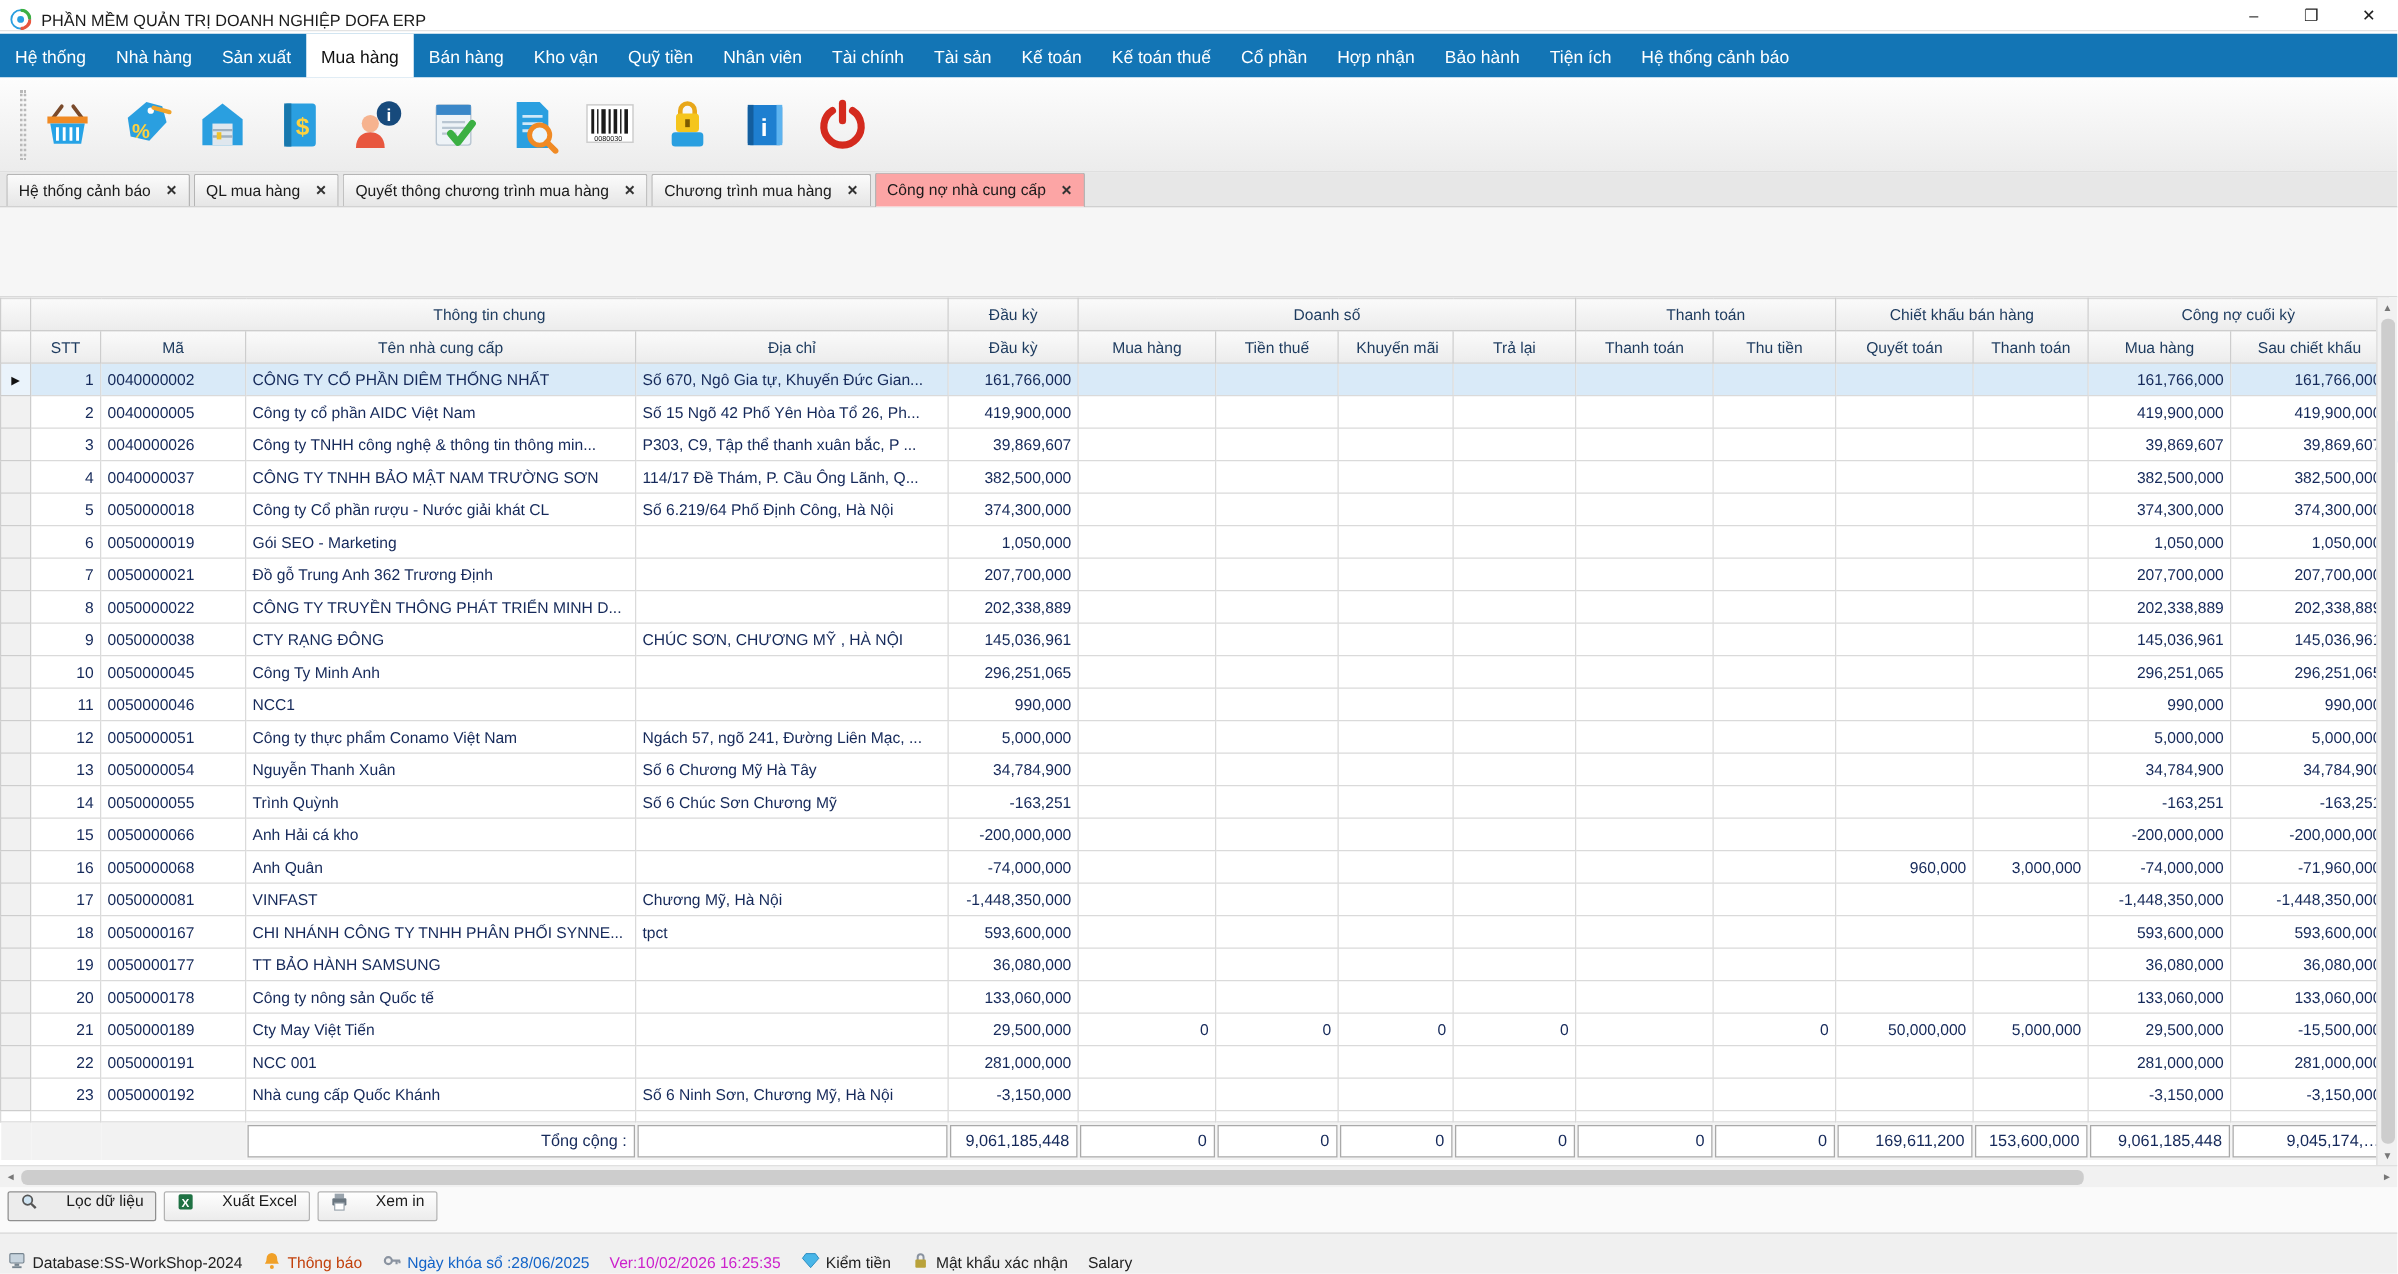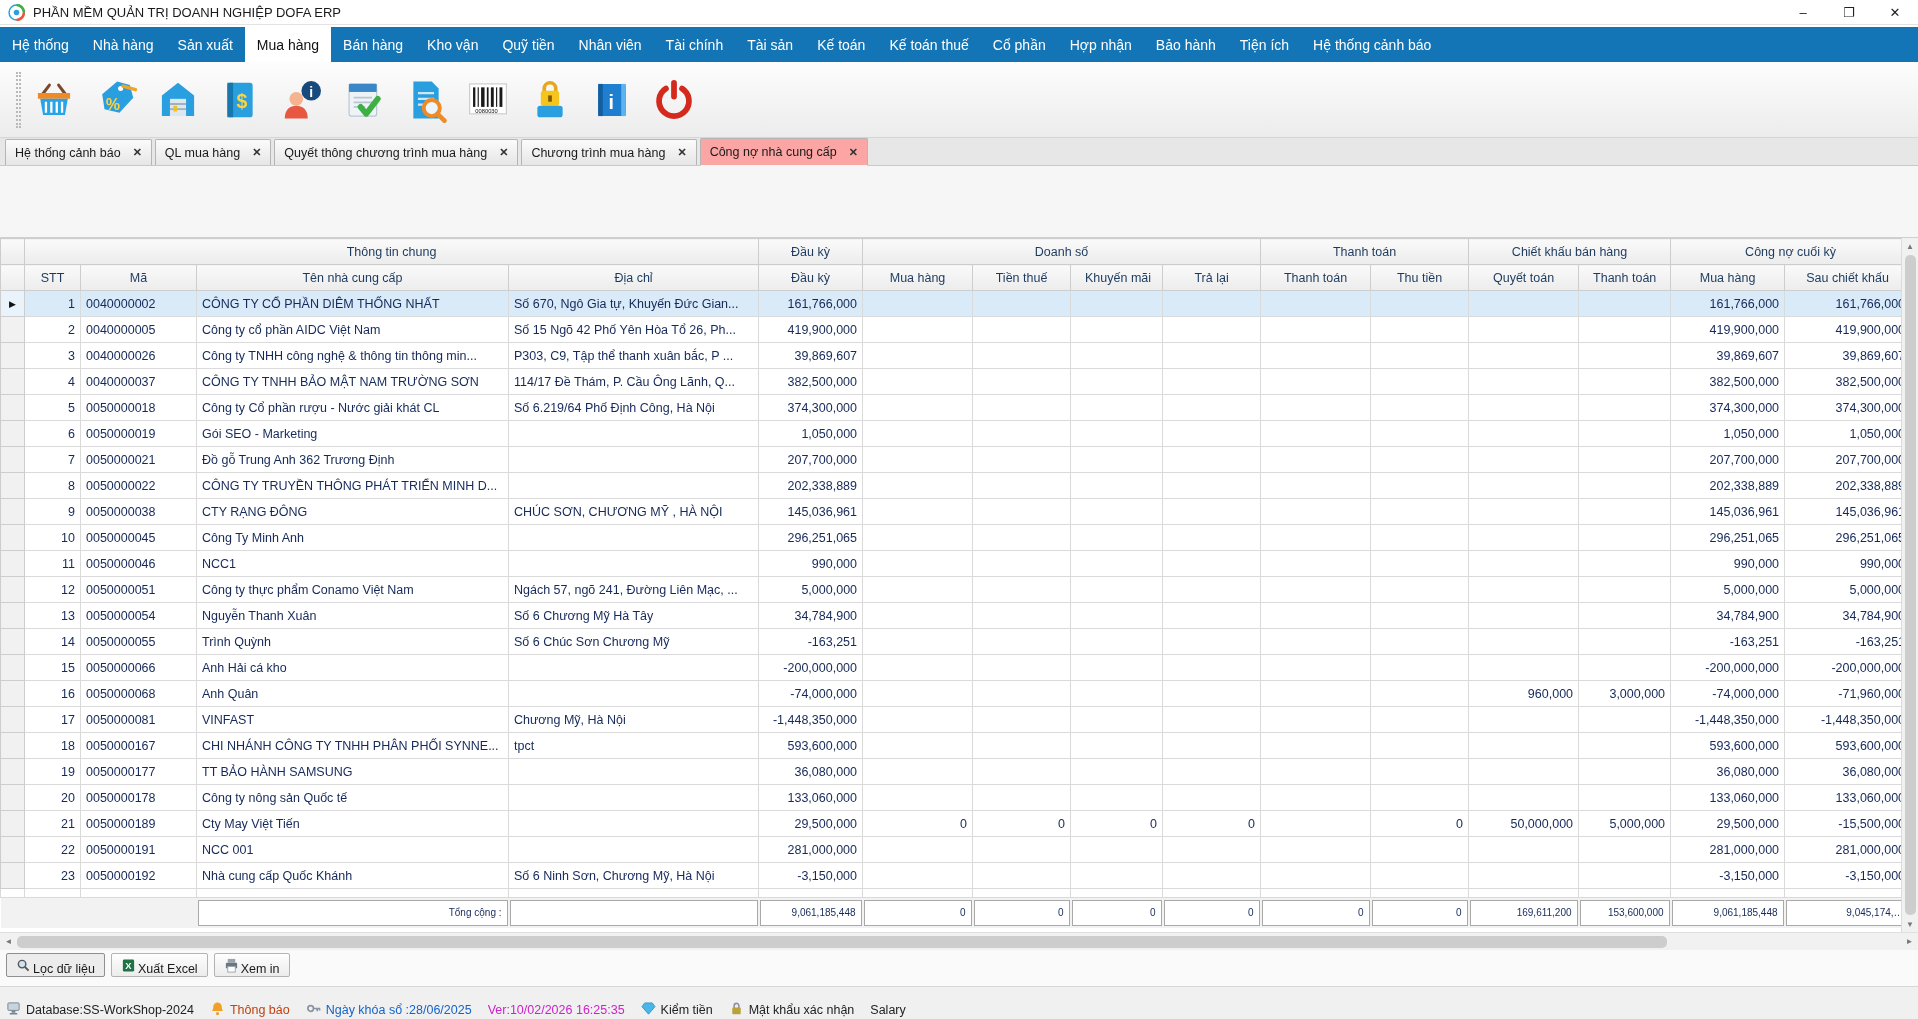--- a/index.html
+++ b/index.html
@@ -1,20 +1,20 @@
 <!DOCTYPE html>
 <html><head>
 <meta charset="utf-8">
 <style>
   *{box-sizing:border-box;margin:0;padding:0}
   html,body{width:1918px;height:1019px;overflow:hidden}
   body{position:relative;font-family:"Liberation Sans",sans-serif;background:#fff;color:#222}
 
   
-  .titlebar{position:absolute;top:0;left:0;right:0;height:25px;background:#fff;border-bottom:1px solid #e3e3e3;display:flex;align-items:center}
+  .titlebar{position:absolute;top:0;left:0;right:0;height:25px;background:#fff;border-bottom:1px solid #e3e3e3;display:flex;align-items:flex-end}
   .app-icon{width:17px;height:17px;margin-left:8px;flex:0 0 auto}
   .title-text{margin-left:8px;font-size:13px;color:#1a1a1a;white-space:nowrap}
   .win-controls{margin-left:auto;display:flex;height:100%}
   .win-btn{width:46px;display:flex;align-items:center;justify-content:center;font-size:13px;color:#222}
 
   
   .menubar{position:absolute;top:27px;left:0;right:0;height:35px;background:#1375b5;display:flex;align-items:stretch}
   .menu-item{color:#fff;font-size:14px;padding:0 12px;display:flex;align-items:center;white-space:nowrap;cursor:default}
   .menu-item.active{background:#fff;color:#111}
 
@@ -49,35 +49,35 @@
   table{border-collapse:collapse;table-layout:fixed;width:1910px}
   th{background:linear-gradient(#fafafa,#ececec);border:1px solid #cdcdcd;color:#1c3a5e;font-weight:400;font-size:12.5px;height:26px;padding:0 14px;overflow:hidden;white-space:nowrap;text-align:center}
   td{border:1px solid #dadada;font-size:12.5px;color:#15295a;height:26px;padding:0 5px;overflow:hidden;white-space:nowrap;background:#fff}
   td.txt{text-align:left}
   td.num{text-align:right}
   td.selcell{width:24px;background:#f1f1f1;border-color:#cdcdcd;text-align:center;font-size:9px;color:#111;padding:0}
   tr.selected td{background:#d9eaf8}
   tr.selected td.selcell{background:#eaf3fb}
   tr.spacer td{height:9px;background:#fff}
   tr.totals td{border:none;background:#f2f2f2;padding:1px 1px;height:30px}
-  tr.totals .tbox{border:1px solid #a9a9a9;background:#fff;height:26px;line-height:24px;font-size:10px;color:#15295a;padding:0 5px;text-align:right;overflow:hidden;white-space:nowrap}
+  tr.totals .tbox{border:1px solid #a9a9a9;background:#fff;height:26px;line-height:24px;font-size:13px;color:#15295a;padding:0 5px;text-align:right;overflow:hidden;white-space:nowrap}
   tr.totals td.plain{background:#f2f2f2}
 
   
   .vscroll{position:absolute;right:0;top:238px;width:17px;height:694px;background:#f1f1f1;border-left:1px solid #dcdcdc;display:flex;flex-direction:column;align-items:center}
   .vscroll .arr{height:16px;display:flex;align-items:center;justify-content:center;font-size:8px;color:#777;width:100%}
   .vscroll .thumb{width:11px;flex:1;margin:1px 0;background:#cdcdcd;border-radius:5px}
   .hscroll{position:absolute;top:932px;left:0;width:1918px;height:18px;background:#f1f1f1;border-top:1px solid #e0e0e0;display:flex;align-items:center}
   .hscroll .arr{width:17px;height:100%;display:flex;align-items:center;justify-content:center;font-size:8px;color:#777}
   .hscroll .thumb{height:12px;width:1650px;background:#cdcdcd;border-radius:5px}
   .hscroll .track{flex:1}
 
   
   .actions{position:absolute;top:950px;left:0;right:0;height:36px;background:#fafafa;display:flex;align-items:flex-start;padding:3px 0 0 6px;gap:6px}
-  .action-btn{height:24px;display:inline-flex;align-items:flex-end;gap:2px;padding:0 9px;border:1px solid #b3b3b3;background:linear-gradient(#fefefe,#ececec);font-size:12.5px;color:#1a1a1a;border-radius:2px;white-space:nowrap}
+  .action-btn{height:24px;display:inline-flex;align-items:flex-start;gap:22px;padding:0 9px;border:1px solid #b3b3b3;background:linear-gradient(#fefefe,#ececec);font-size:12.5px;color:#1a1a1a;border-radius:2px;white-space:nowrap}
   .action-btn.pressed{background:#ececec;border-color:#8f8f8f}
   .action-btn svg{width:15px;height:15px}
 
   
   .statusbar{position:absolute;top:986px;left:0;right:0;height:47px;background:#f0f0f0;border-top:1px solid #d7d7d7;display:flex;align-items:center;padding-left:6px;font-size:12.5px;gap:16px}
   .status-item{display:flex;align-items:center;gap:5px;white-space:nowrap}
   .status-item svg{width:15px;height:15px}
 </style>
 </head>
 <body>

